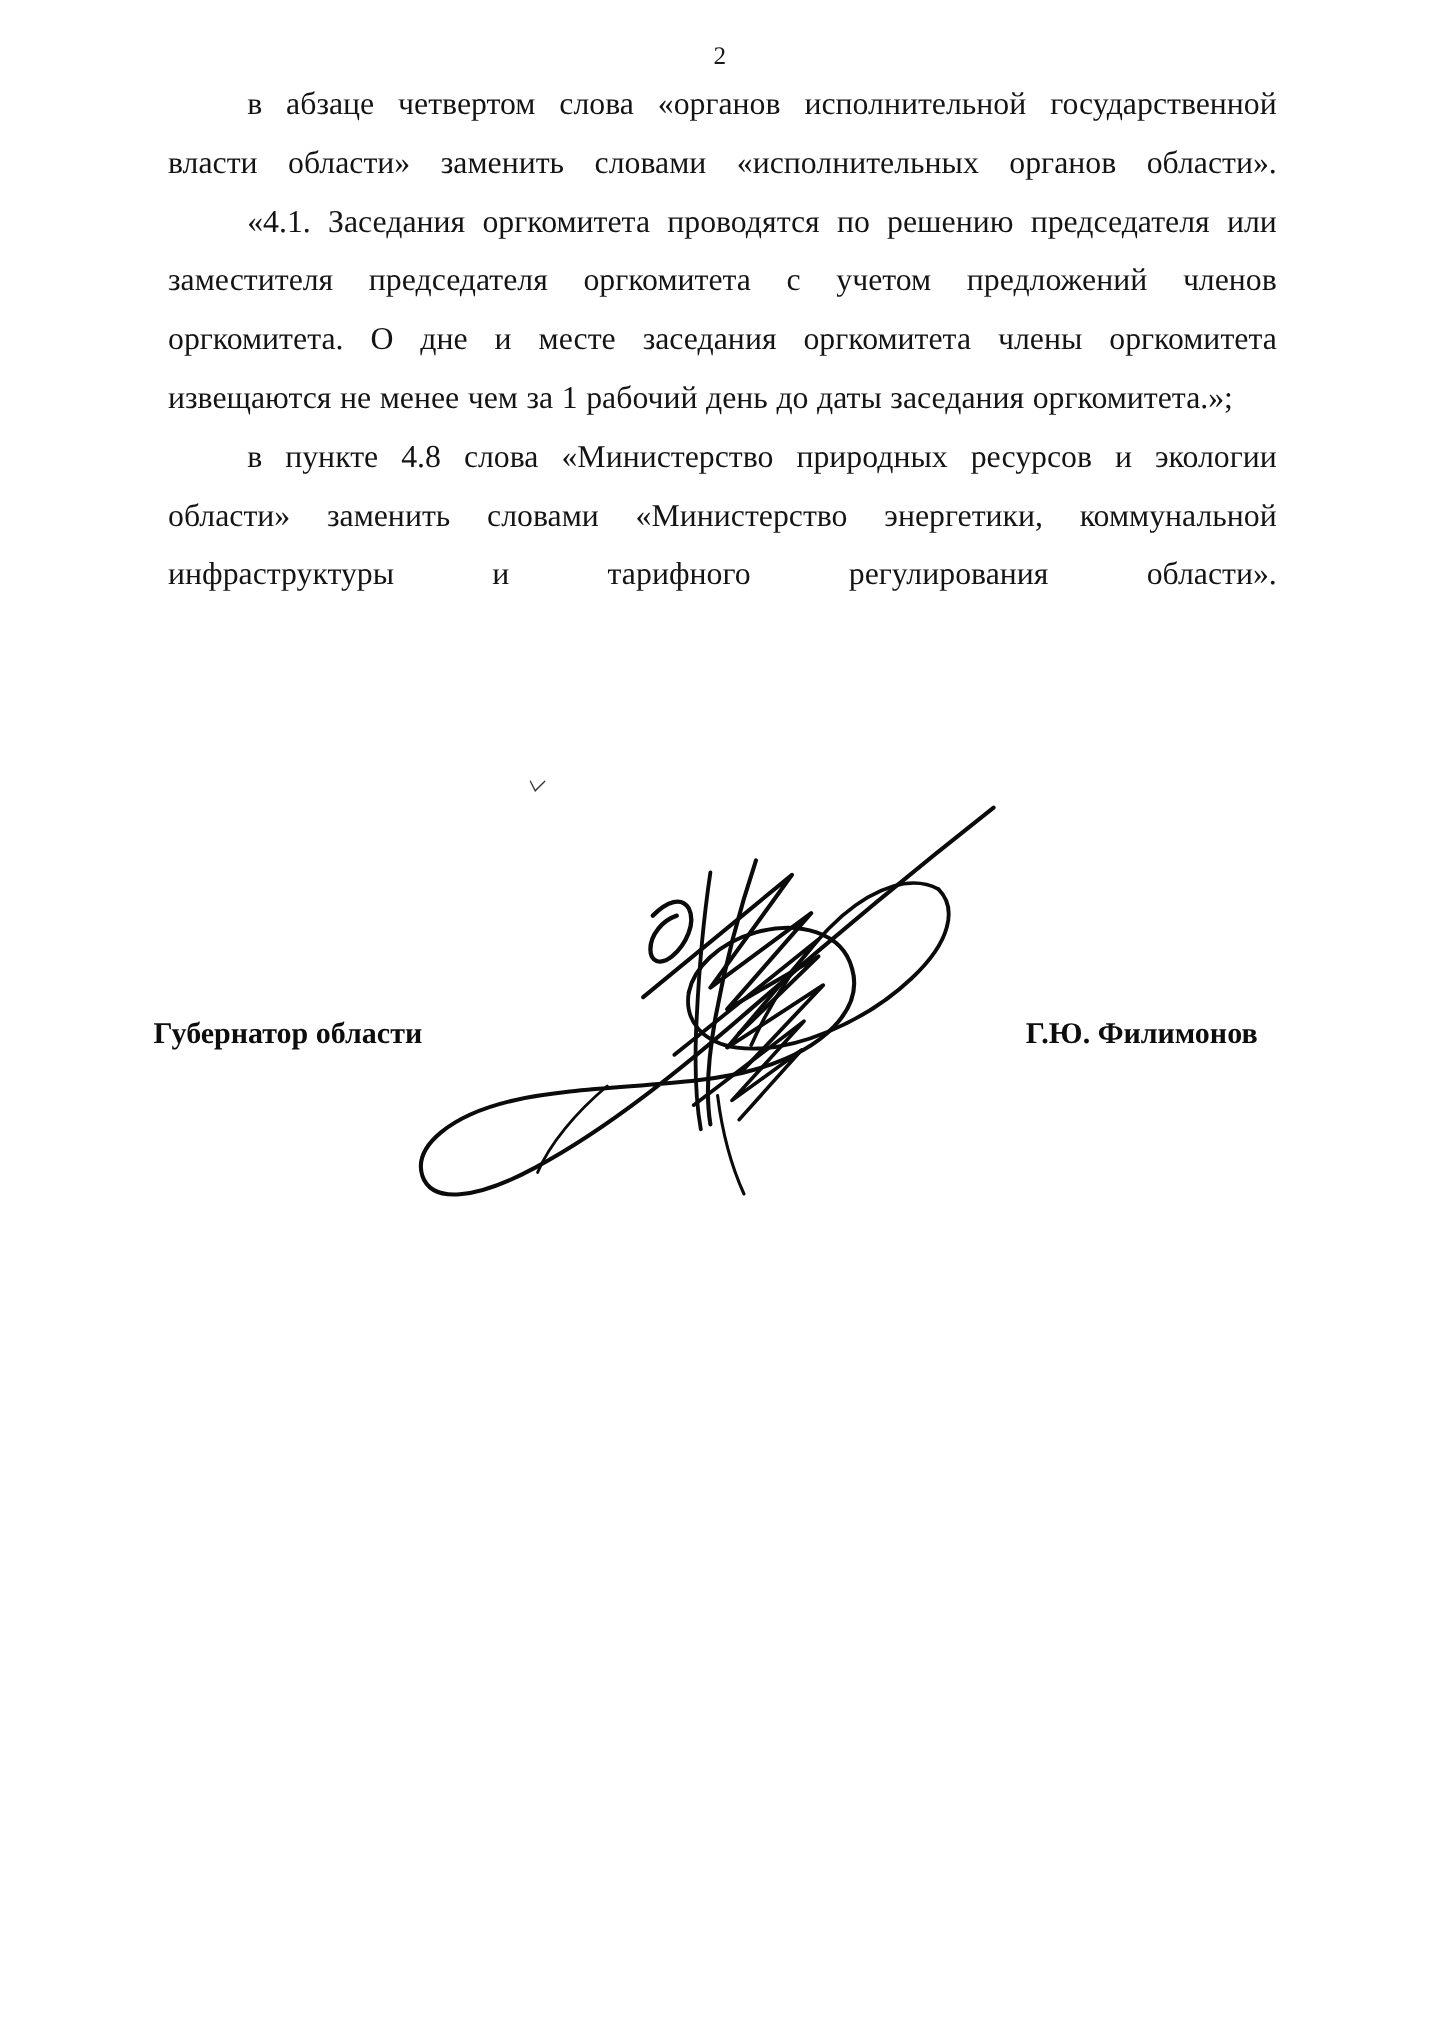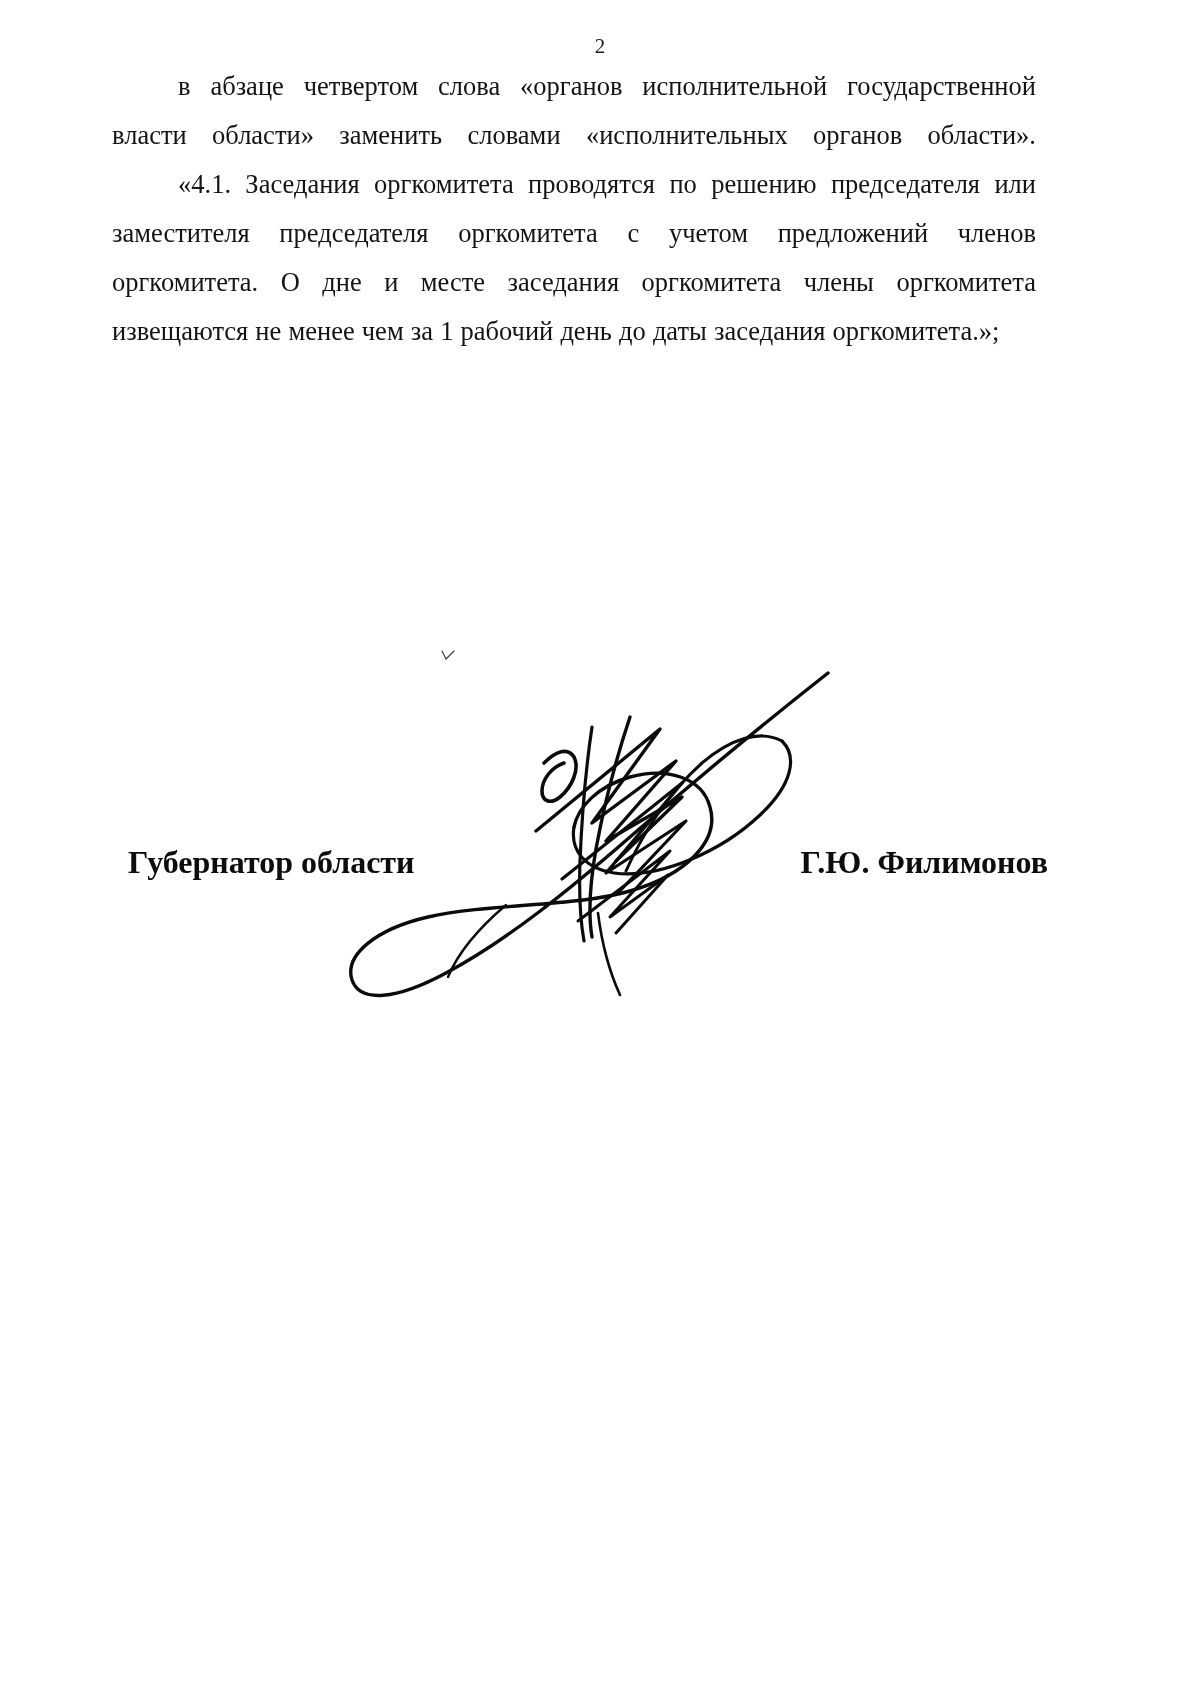--- a/index.html
+++ b/index.html
@@ -31,21 +31,21 @@
     width: 1200px;
     text-align: center;
     font-size: 21px;
     line-height: 1;
     color: #1a1a1a;
     letter-spacing: 0.2px;
   }
 
   .content {
     position: absolute;
-    left: 112px;
+    left: 140px;
     top: 62px;
     width: 924px;
     font-family: Liberation Serif, serif;
   }
 
   p.body-text {
     margin: 0 0 0 0;
     font-size: 26.5px;
     line-height: 49px;
     text-align: justify;
@@ -64,21 +64,21 @@
     position: absolute;
     left: 128px;
     top: 845px;
     width: 924px;
     height: 46px;
   }
 
   .sig-role, .sig-name {
     position: absolute;
     top: 0;
-    font-size: 32px;
+    font-size: 25px;
     line-height: 34px;
     font-weight: bold;
     color: #0d0d0d;
     white-space: nowrap;
   }
   .sig-role { left: 0; }
   .sig-name { right: 4px; }
 
   .signature-mark {
     position: absolute;
@@ -111,20 +111,21 @@
   <div class="page-number">2</div>
 
   <div class="content">
 
     <p class="body-text justify-all">в абзаце четвертом слова «органов исполнительной государственной власти области» заменить словами «исполнительных органов области».</p>
 
 
 
     <p class="body-text">«4.1. Заседания оргкомитета проводятся по решению председателя или заместителя председателя оргкомитета с учетом предложений членов оргкомитета. О дне и месте заседания оргкомитета члены оргкомитета извещаются не менее чем за 1 рабочий день до даты заседания оргкомитета.»;</p>
 
+    <p class="body-text justify-all">в пункте 4.8 слова «Министерство природных ресурсов и экологии области» заменить словами «Министерство энергетики, коммунальной инфраструктуры и тарифного регулирования области».</p>
 
 
   </div>
 
   <div class="tick-mark">
     <svg viewBox="0 0 14 10" xmlns="http://www.w3.org/2000/svg">
       <path d="M1 1 L5 9 L13 1" fill="none" stroke="#333" stroke-width="1.1" stroke-linecap="round"></path>
     </svg>
   </div>
 

